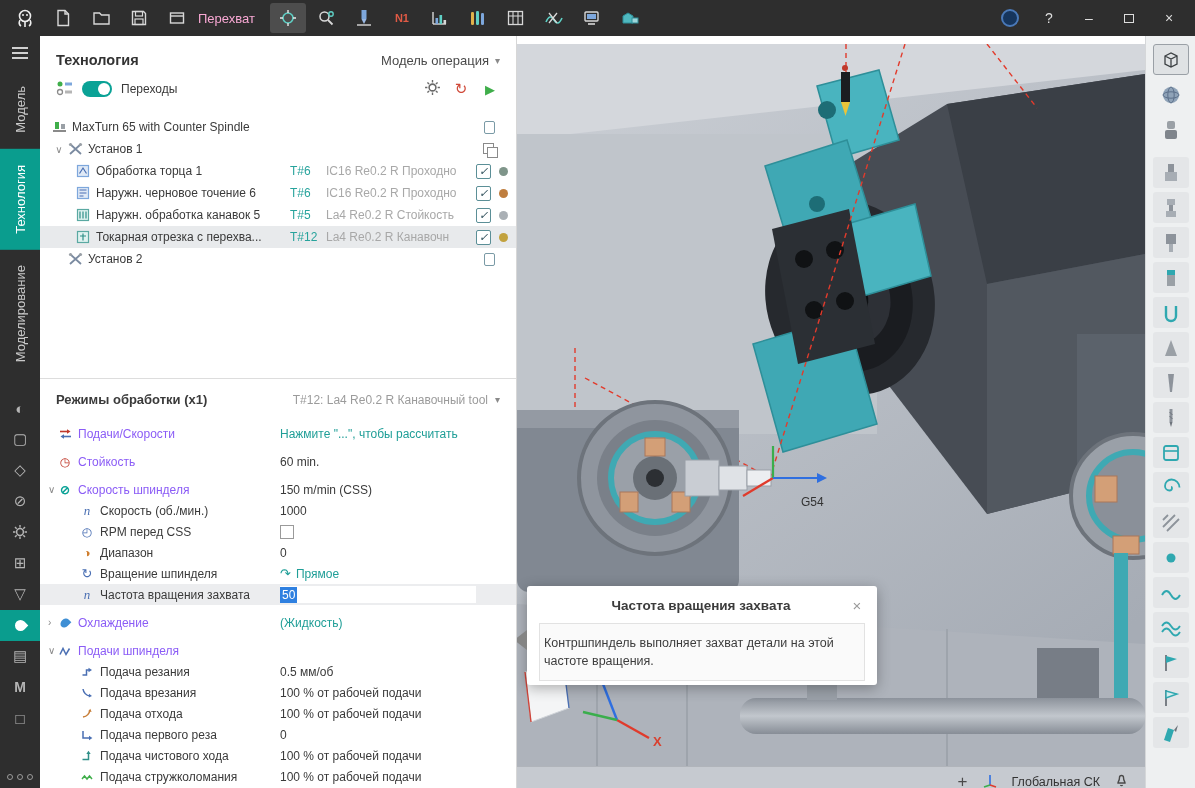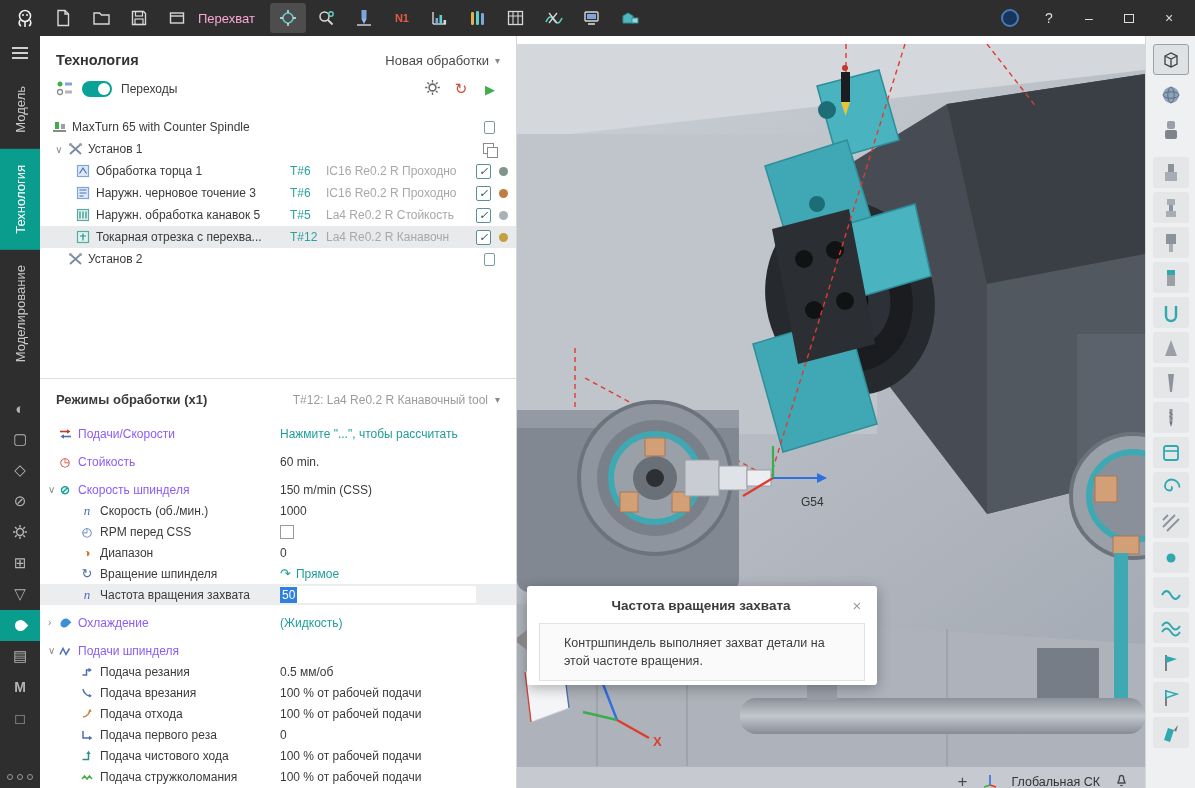--- a/index.html
+++ b/index.html
@@ -115,21 +115,21 @@
 
   
   .tip { position:absolute; left:10px; top:542px; width:350px; background:#fff; border-radius:3px;
     box-shadow:0 3px 14px rgba(0,0,0,.3); z-index:5; }
   .tip-arrow { position:absolute; left:-13px; top:44px; width:0; height:0;
     border-top:10px solid transparent; border-bottom:10px solid transparent; border-right:13px solid #848484; }
   .tip-head { display:flex; align-items:center; padding:11px 12px 7px 26px; }
   .tip-title { flex:1; text-align:center; font-weight:bold; font-size:13.5px; color:#3c3c3c; }
   .tip-close { color:#9a9a9a; font-size:15px; width:16px; text-align:center; }
   .tip-body { margin:2px 12px 4px 12px; border:1px solid #e2e2e2; background:#fafafa;
-    padding:10px 24px; line-height:1.45; color:#3c3c3c; font-size:12.5px; }
+    padding:10px 4px; line-height:1.45; color:#3c3c3c; font-size:12.5px; }
 
   
   .righttoolbar { position:absolute; right:0; top:36px; width:50px; height:752px; background:#eef0f1;
     border-left:1px solid #d5d7d9; display:flex; flex-direction:column; align-items:center; padding-top:6px; }
   .rt-icon { width:36px; height:31px; margin:2px 0; display:flex; align-items:center; justify-content:center;
     border-radius:3px; background:#e4e6e8; }
   .rt-icon.plain { background:transparent; }
   .rt-icon.active { background:#dfe2e4; border:1px solid #9aa0a6; }
   .rt-gap { height:8px; }
 </style>
@@ -306,21 +306,21 @@
       <i></i>
       <i></i>
       <i></i>
     </div>
 </div>
 
 <div class="panel">
   <div class="panel-header">
     <span class="panel-title">Технология</span>
     <span class="new-op">
-      <span>Новая обработки</span>
+      <span>Модель операция</span>
       <i class="dd">▾</i>
     </span>
   </div>
 
   <div class="controls-row">
     <span>
       <svg width="17" height="16" viewBox="0 0 17 16">
           <circle cx="4" cy="4" r="2.5" fill="#3fae4a"></circle>
           <rect x="9" y="2.5" width="7" height="3" fill="#7da7dc"></rect>
           <circle cx="4" cy="12" r="2.5" fill="none" stroke="#8a8a8a" stroke-width="1.3"></circle>
@@ -386,21 +386,21 @@
         </span>
       <span class="t-dot dot-green"></span>
     </div>
     <div class="tree-row row-op">
       <span class="t-icon">
         <svg width="14" height="14" viewBox="0 0 14 14">
             <rect x="1.5" y="1.5" width="11" height="11" fill="#dfe9f6" stroke="#7da7dc" stroke-width="1.2"></rect>
             <path d="M3.5 4 h7 M3.5 7 h7 M3.5 10 h4" stroke="#4a6fb3" stroke-width="1.2"></path>
           </svg>
       </span>
-      <span class="t-name">Наружн. черновое точение 3</span>
+      <span class="t-name">Наружн. черновое точение 6</span>
       <span class="t-tool">Т#6</span>
       <span class="t-desc">IC16 Re0.2 R Проходно</span>
       <span class="t-check">
           <i>✓</i>
         </span>
       <span class="t-dot dot-orange"></span>
     </div>
     <div class="tree-row row-op">
       <span class="t-icon">
         <svg width="14" height="14" viewBox="0 0 14 14">

